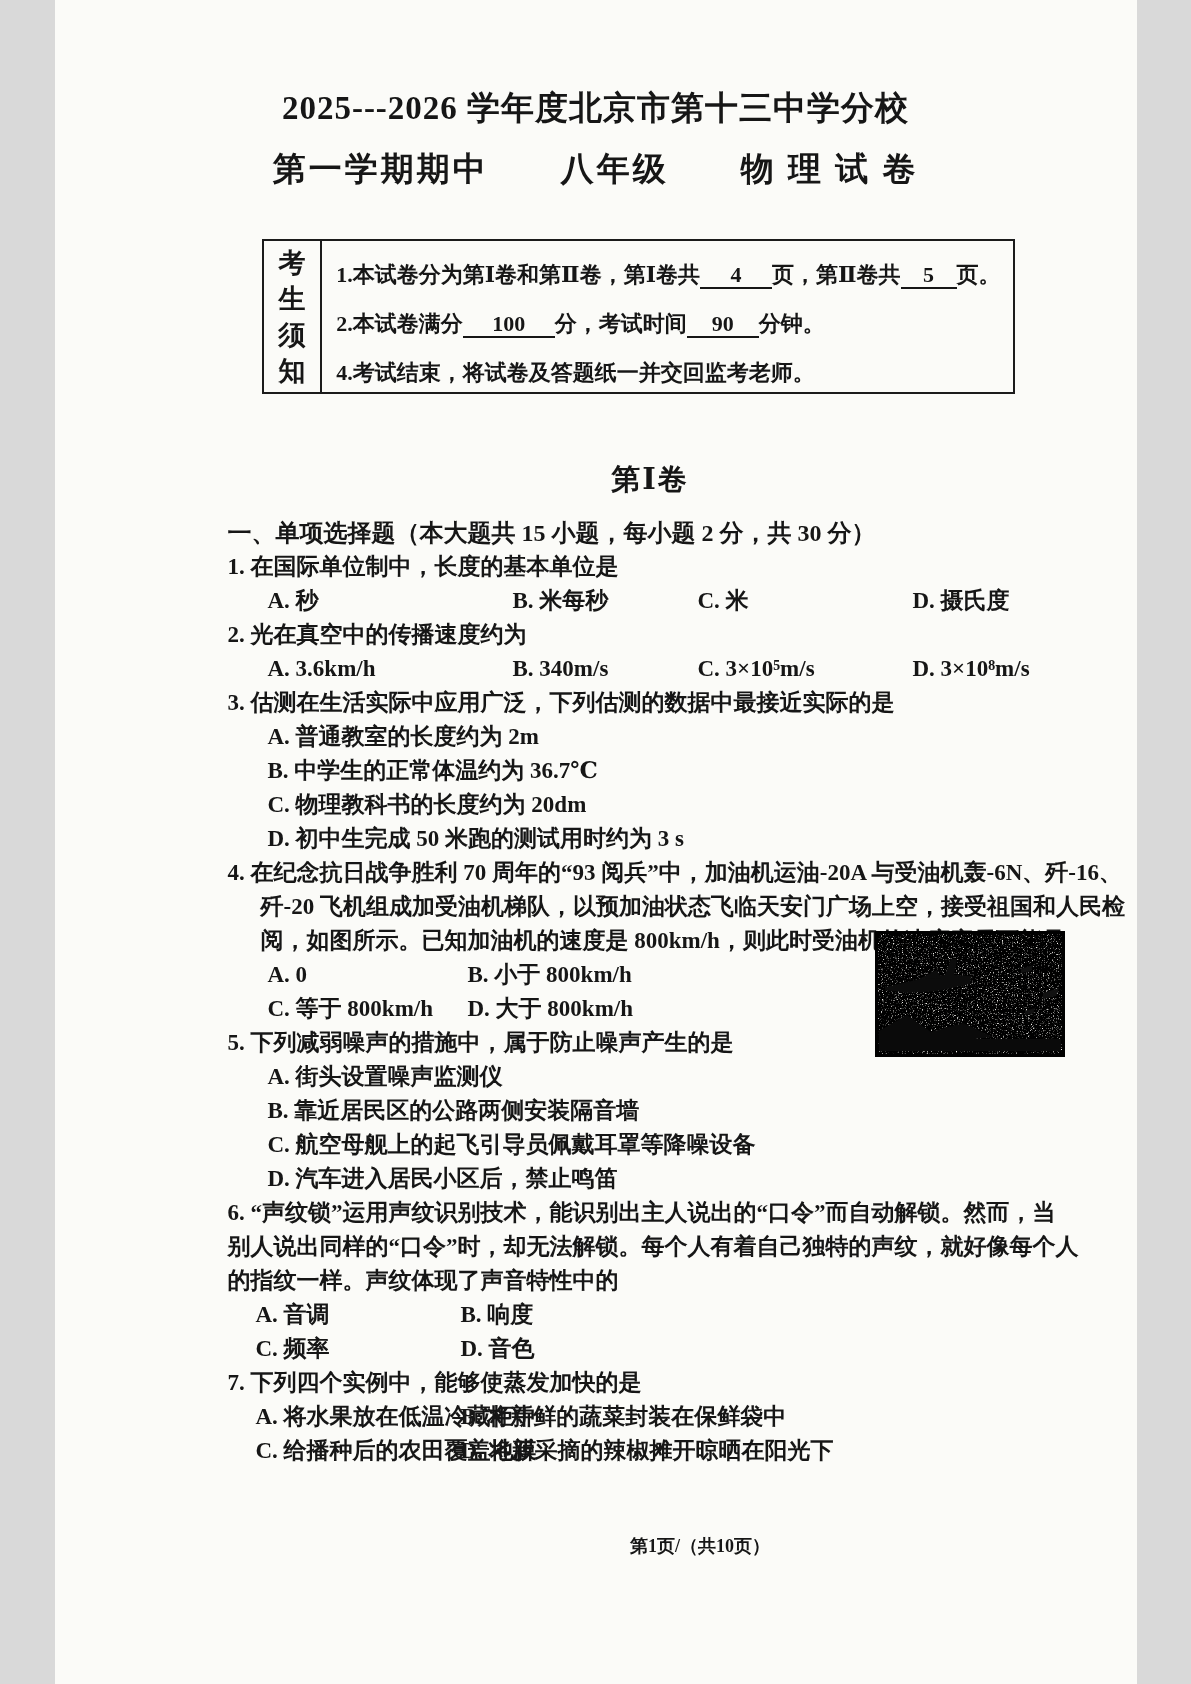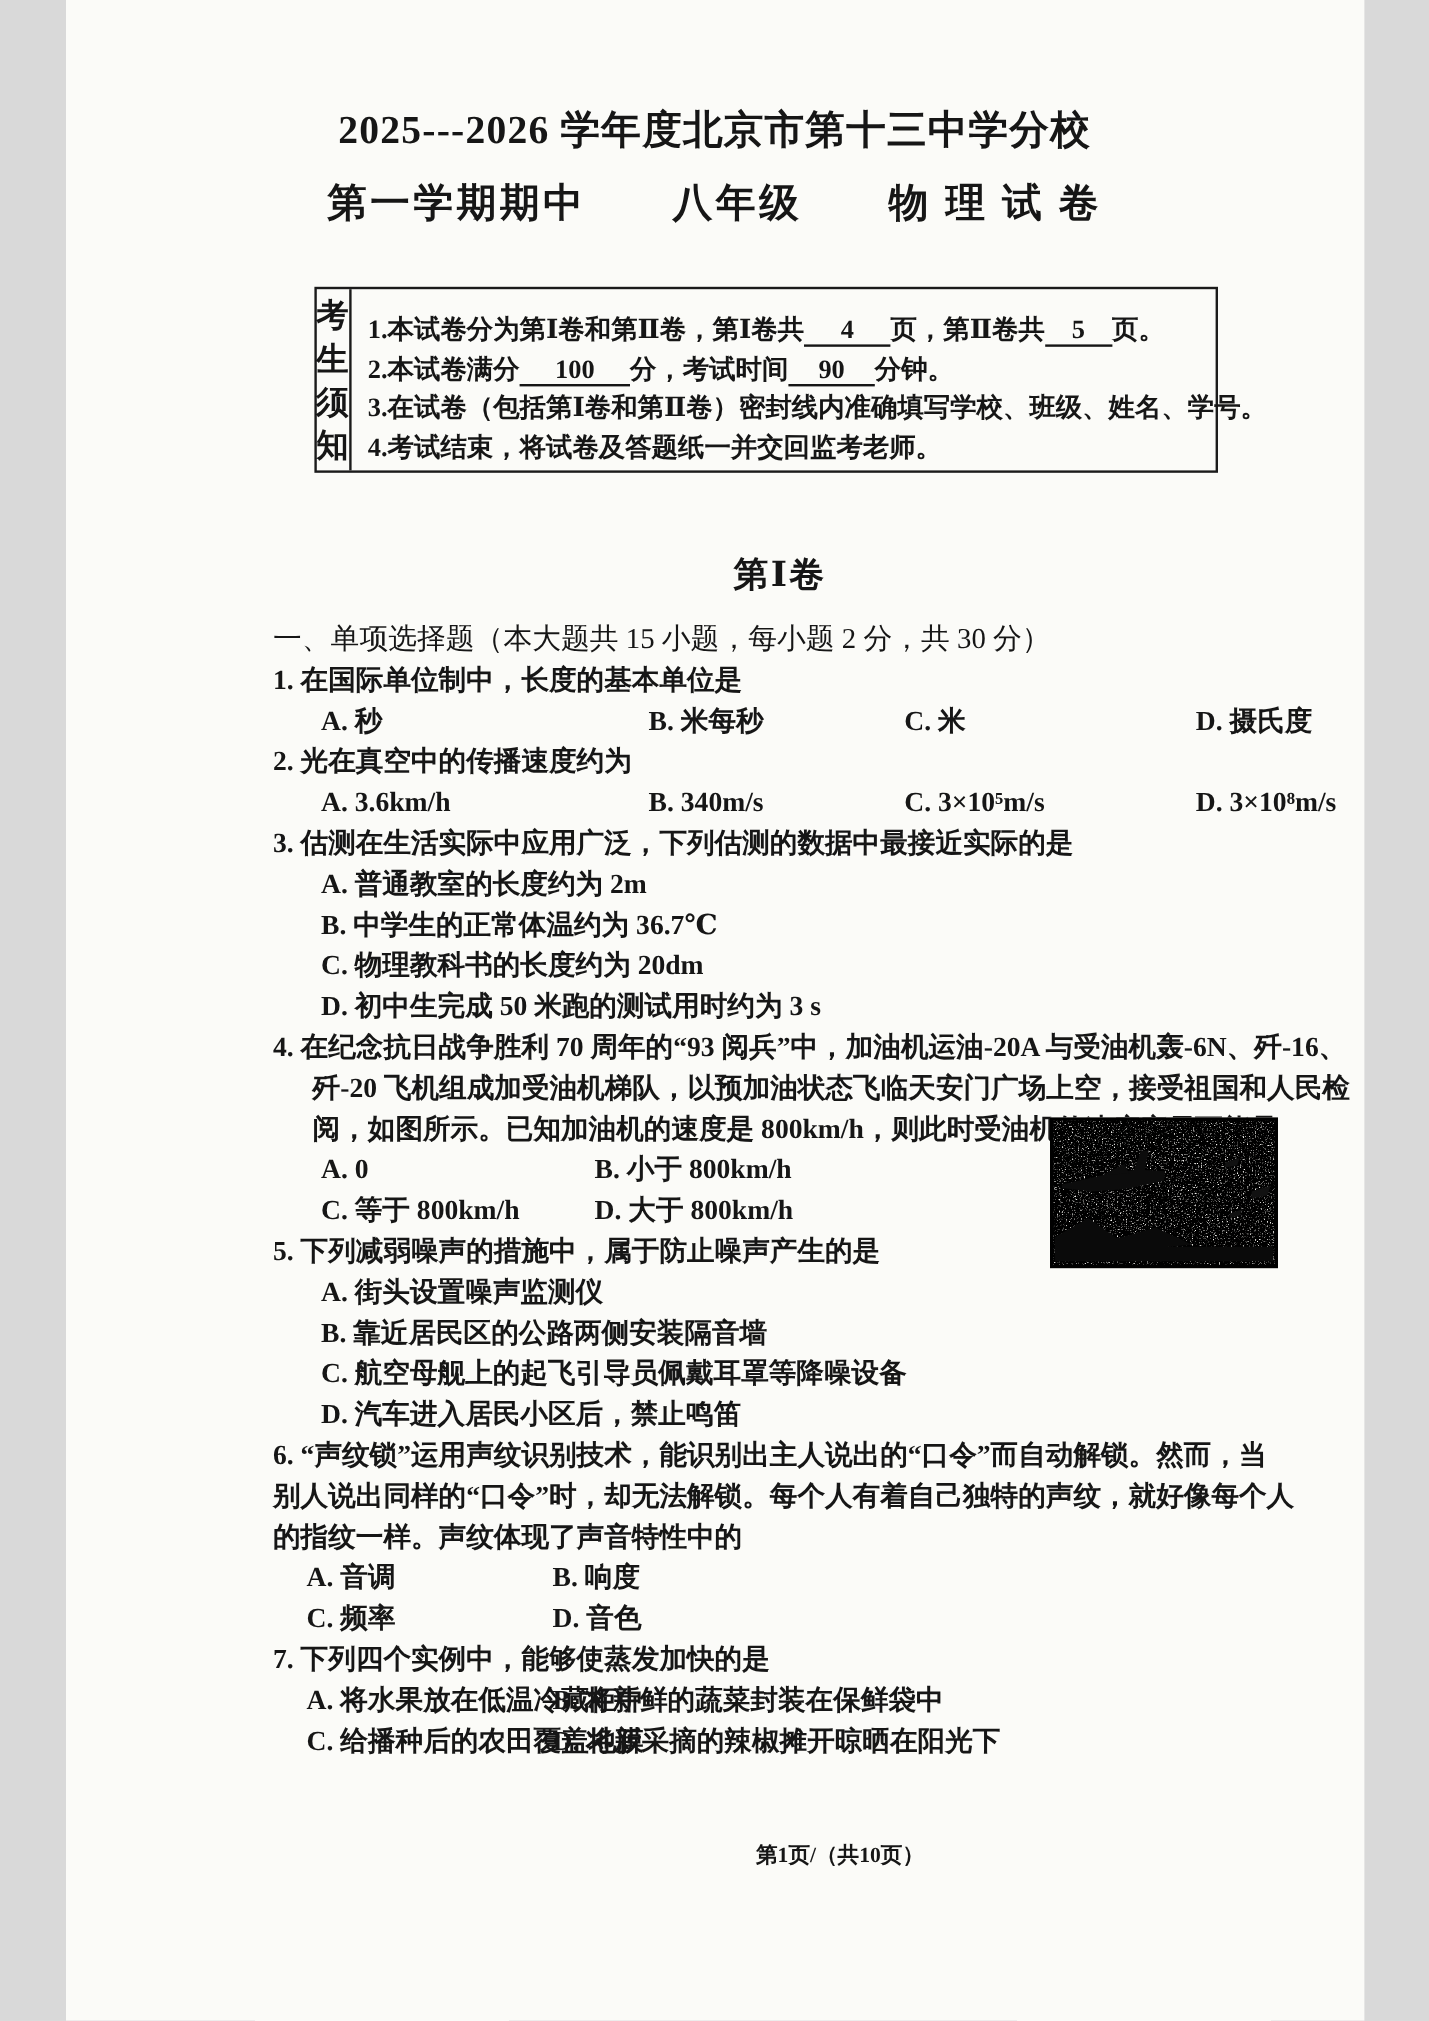--- a/index.html
+++ b/index.html
@@ -17,22 +17,22 @@
   .notice-side { width:71px; border-right:2px solid #1b1b1b; display:flex; flex-direction:column; align-items:center; justify-content:center; font-size:27px; font-weight:700; line-height:36px; }
   .notice-body { flex:1; padding:19px 12px 5px 14px; font-size:22px; font-weight:600; display:flex; flex-direction:column; justify-content:space-between; }
   .nline { line-height:29px; white-space:nowrap; }
   .blank { display:inline-block; border-bottom:2px solid #161616; text-align:center; line-height:24px; padding:0 4px; }
   .b-w70 { min-width:64px; } .b-w55 { min-width:48px; } .b-w90 { min-width:84px; }
 
   
   .content { position:absolute; left:173px; top:462px; width:845px; font-size:23px; font-weight:600; }
   .line { height:34px; line-height:34px; white-space:nowrap; }
   .vol-title { text-align:center; font-size:29px; font-weight:700; letter-spacing:2px; }
-  .part-title { margin-top:20px; font-weight:400; font-size:24px; }
-  .indent { padding-left:40px;gap:28px; }
+  .part-title { margin-top:20px; font-weight:700; font-size:24px; }
+  .indent { padding-left:40px; }
   .indent-sm { padding-left:28px; }
   .hang { padding-left:33px; }
   .opts4 { display:grid; grid-template-columns:245px 185px 215px auto; }
   .opts2-q4 { display:grid; grid-template-columns:200px auto; width:600px; }
   .opts2 { display:grid; grid-template-columns:205px auto; }
 
   
   .q4-img { position:absolute; left:820px; top:931px; width:190px; height:126px; }
 
   .footer { position:absolute; left:0; top:1534px; width:1191px; padding-left:100px; box-sizing:border-box; text-align:center; font-size:18px; font-weight:600; }
@@ -52,21 +52,20 @@
       <span>须</span>
       <span>知</span>
     </div>
     <div class="notice-body">
       <div class="nline">
         <span>1.本试卷分为第Ⅰ卷和第Ⅱ卷，第Ⅰ卷共</span><span class="blank b-w70">4</span><span>页，第Ⅱ卷共</span><span class="blank b-w55">5</span><span>页。</span>
       </div>
       <div class="nline">
         <span>2.本试卷满分</span><span class="blank b-w90">100</span><span>分，考试时间</span><span class="blank b-w70">90</span><span>分钟。</span>
       </div>
-      <div class="nline">3.在试卷（包括第Ⅰ卷和第Ⅱ卷）密封线内准确填写学校、班级、姓名、学号。</div>
       <div class="nline">4.考试结束，将试卷及答题纸一并交回监考老师。</div>
     </div>
   </div>
 
   <div class="content">
     <div class="line vol-title">第Ⅰ卷</div>
     <div class="line part-title">一、单项选择题（本大题共 15 小题，每小题 2 分，共 30 分）</div>
 
     <div>
       <div class="line">1. 在国际单位制中，长度的基本单位是</div>

